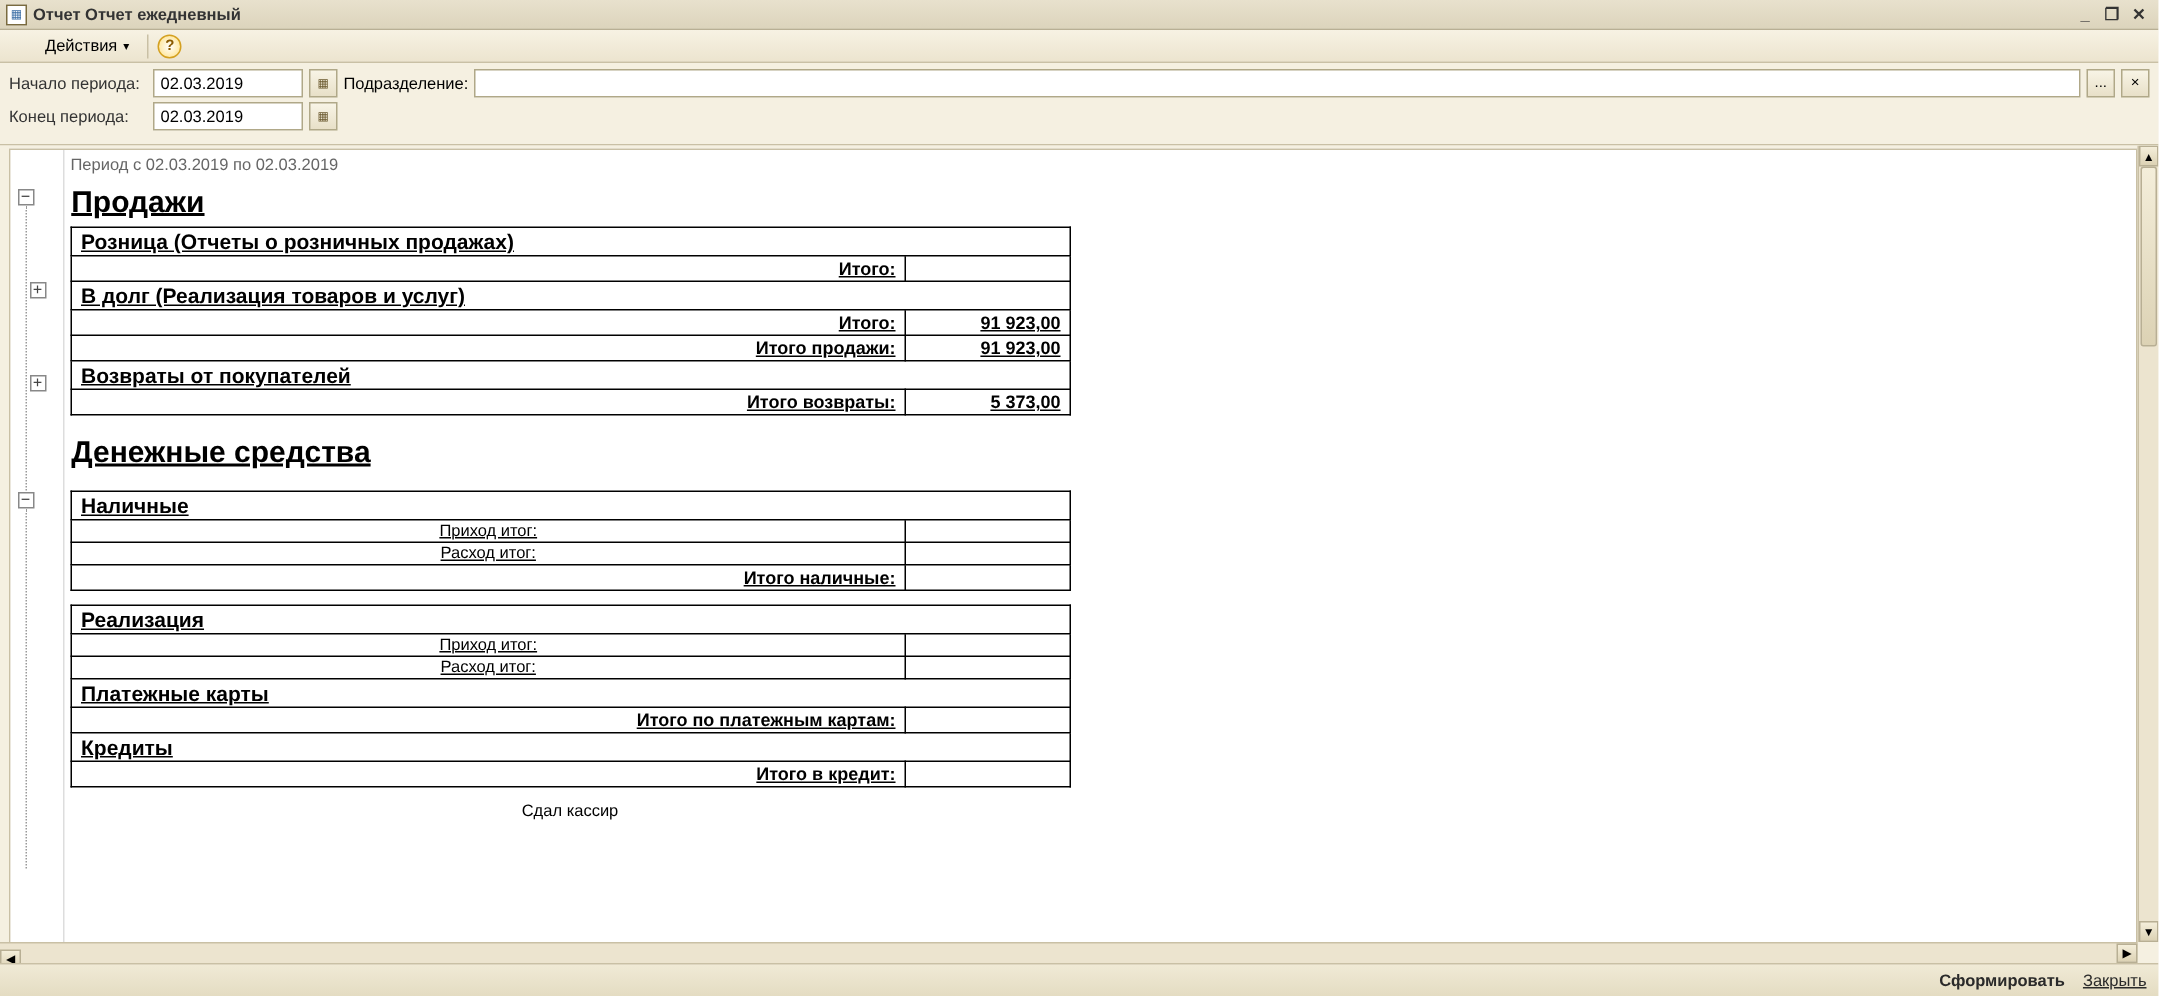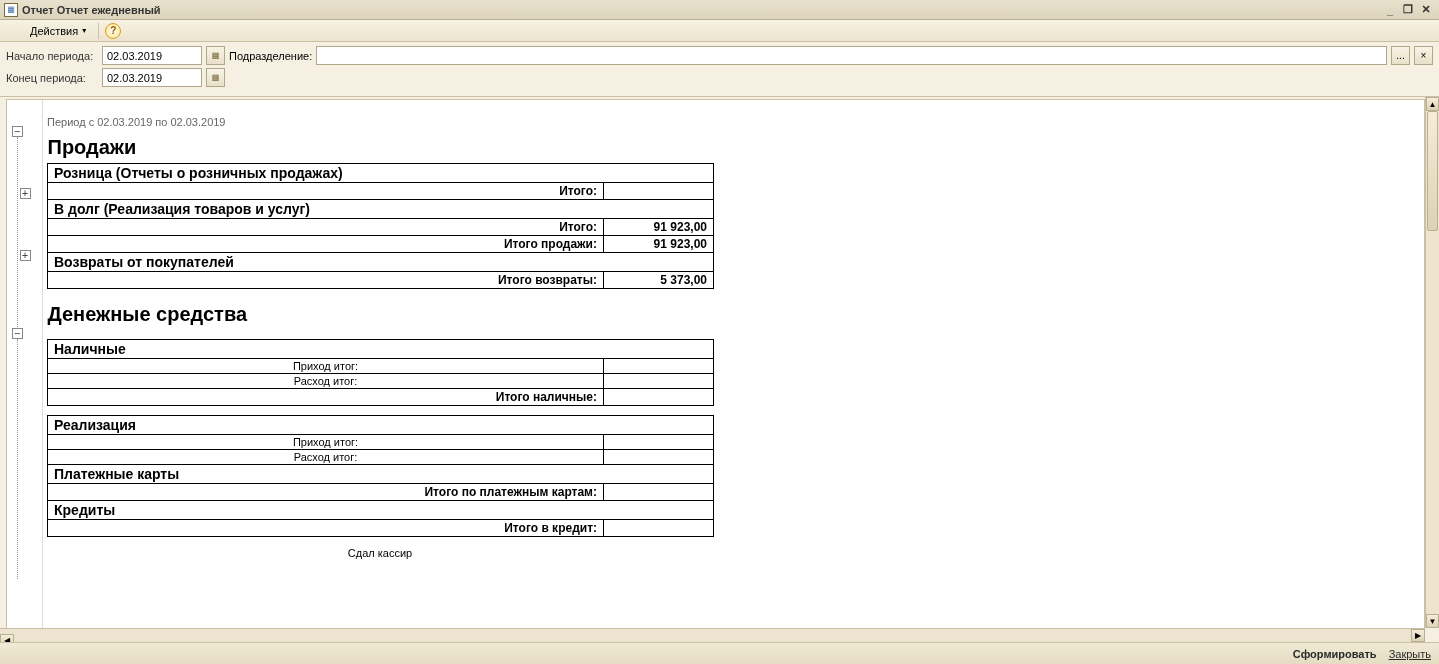--- a/index.html
+++ b/index.html
@@ -24,24 +24,24 @@
 .dept-input { flex: 1; height: 19px; border: 1px solid #b0a888; background: #fff; padding: 0 4px; font-size: 11px; }
 .small-btn { width: 19px; height: 19px; border: 1px solid #b0a888; background: linear-gradient(#f8f4e6,#e8e0c8); display: flex; align-items: center; justify-content: center; cursor: pointer; font-size: 10px; }
 
 .content-area { flex: 1; display: flex; background: #f5f0e1; overflow: hidden; position: relative; }
 .report-wrap { flex: 1; background: #fff; margin: 2px 14px 2px 6px; border: 1px solid #c9c0a5; overflow: hidden; position: relative; display: flex; }
 .gutter { width: 36px; background: #fff; border-right: 1px solid #ddd; position: relative; padding-top: 4px; }
 .tree-node { position: absolute; left: 0; width: 36px; display: flex; justify-content: center; }
 .tree-box { width: 11px; height: 11px; border: 1px solid #888; background: #fff; display: flex; align-items: center; justify-content: center; font-size: 10px; line-height: 1; color: #444; cursor: pointer; font-family: monospace; }
 .tree-line-v { position: absolute; border-left: 1px dotted #999; }
 
-.report-body { flex: 1; padding: 14px 4px; overflow: auto; font-size: 12px; color: #000; }
+.report-body { flex: 1; padding: 2px 4px; overflow: auto; font-size: 12px; color: #000; }
 .period-text { font-size: 11px; color: #666; margin: 2px 0 4px 0; }
 
-.rtable { border-collapse: collapse; }
+.rtable { border-collapse: collapse; text-decoration: underline; }
 .rtable td { border: 1px solid #000; padding: 1px 6px; vertical-align: middle; }
 .section-h1 { font-size: 20px; font-weight: bold; border: none !important; padding: 4px 0 !important; }
 .subhead { font-weight: bold; font-size: 14px; }
 .label-col { width: 556px; }
 .val-col { width: 110px; text-align: right; font-weight: bold; }
 .right-label { text-align: right; font-weight: bold; }
 .small-label { text-align: center; font-size: 11px; }
 .spacer-row td { border: none !important; height: 10px; }
 .noborder { border: none !important; }
 .signature { font-size: 11px; padding-top: 10px; text-align: center; }

